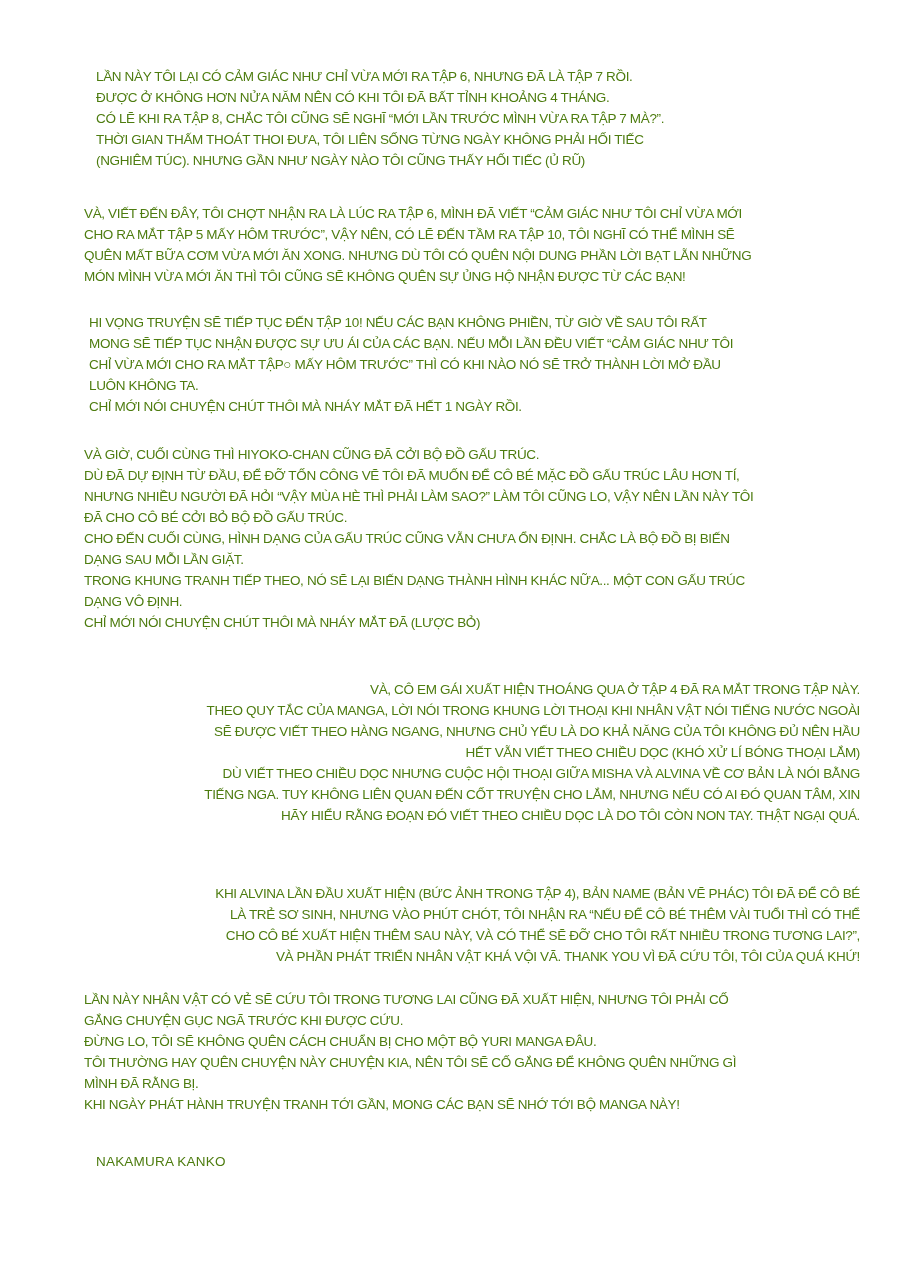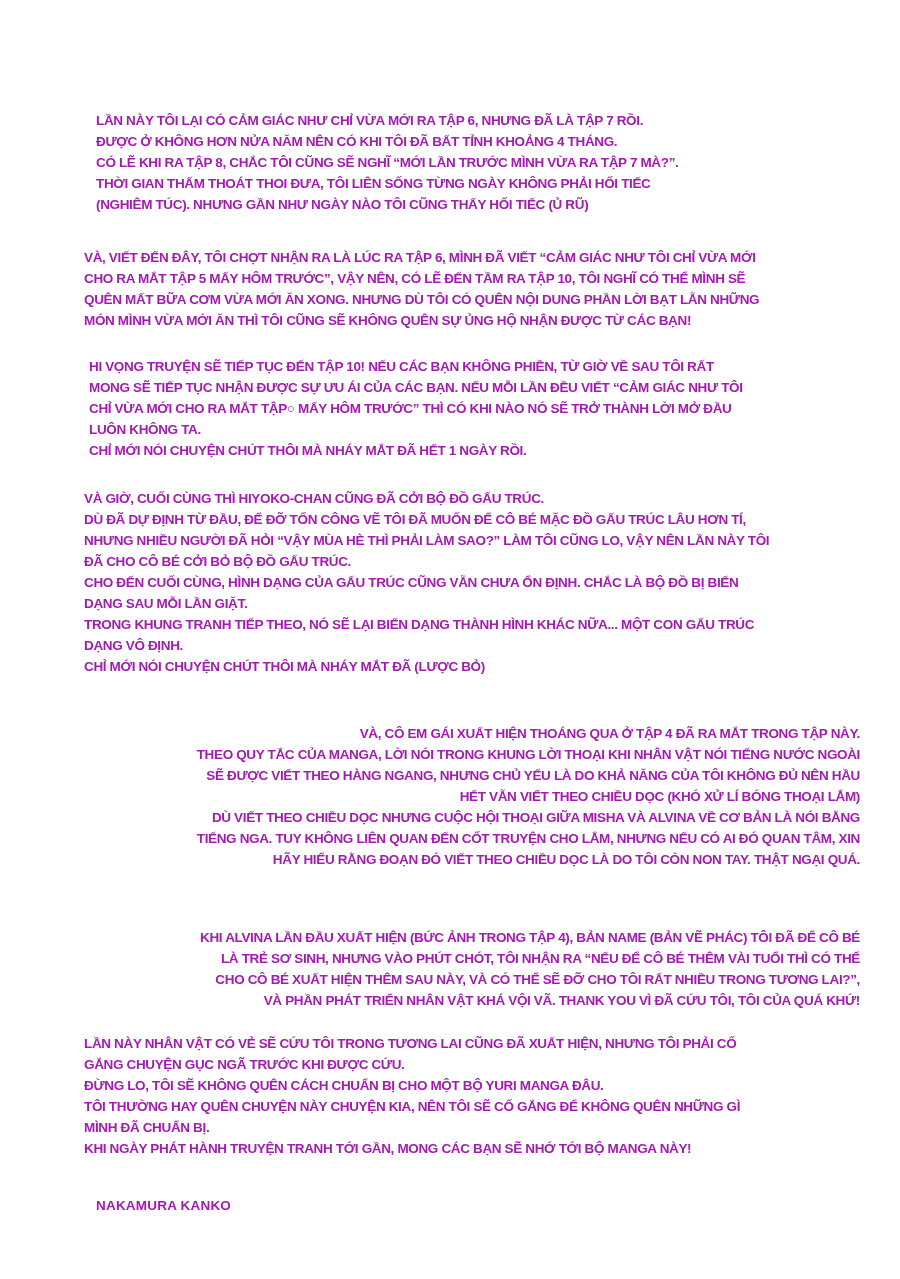--- a/index.html
+++ b/index.html
@@ -9,26 +9,26 @@
     width: 900px;
     height: 1279px;
     overflow: hidden;
   }
   .page {
     position: relative;
     width: 900px;
     height: 1279px;
     background: #ffffff;
     box-sizing: border-box;
-    padding: 110px 40px 0 84px;
+    padding: 66px 40px 0 84px;
     font-family: "Liberation Sans", "DejaVu Sans", sans-serif;
-    font-weight: 700;
+    font-weight: 400;
     font-size: 13.5px;
     letter-spacing: -0.35px;
-    color: #a21caf;
+    color: #4d7c0f;
   }
   .para {
     margin: 0 0 26px 0;
   }
   .line {
     white-space: nowrap;
     line-height: 21px;
     height: 21px;
   }
   
@@ -95,18 +95,18 @@
         <div class="line">KHI ALVINA LẦN ĐẦU XUẤT HIỆN (BỨC ẢNH TRONG TẬP 4), BẢN NAME (BẢN VẼ PHÁC) TÔI ĐÃ ĐỂ CÔ BÉ</div>
         <div class="line">LÀ TRẺ SƠ SINH, NHƯNG VÀO PHÚT CHÓT, TÔI NHẬN RA “NẾU ĐỂ CÔ BÉ THÊM VÀI TUỔI THÌ CÓ THỂ</div>
         <div class="line">CHO CÔ BÉ XUẤT HIỆN THÊM SAU NÀY, VÀ CÓ THỂ SẼ ĐỠ CHO TÔI RẤT NHIỀU TRONG TƯƠNG LAI?”,</div>
         <div class="line">VÀ PHẦN PHÁT TRIỂN NHÂN VẬT KHÁ VỘI VÃ.  THANK YOU VÌ ĐÃ CỨU TÔI, TÔI CỦA QUÁ KHỨ!</div>
       </div>
       <div class="para para-7">
         <div class="line">LẦN NÀY NHÂN VẬT CÓ VẺ SẼ CỨU TÔI TRONG TƯƠNG LAI CŨNG ĐÃ XUẤT HIỆN, NHƯNG TÔI PHẢI CỐ</div>
         <div class="line">GẮNG CHUYỆN GỤC NGÃ TRƯỚC KHI ĐƯỢC CỨU.</div>
         <div class="line">ĐỪNG LO, TÔI SẼ KHÔNG QUÊN CÁCH CHUẨN BỊ CHO MỘT BỘ YURI MANGA ĐÂU.</div>
         <div class="line">TÔI THƯỜNG HAY QUÊN CHUYỆN NÀY CHUYỆN KIA, NÊN TÔI SẼ CỐ GẮNG ĐỂ KHÔNG QUÊN NHỮNG GÌ</div>
-        <div class="line">MÌNH ĐÃ CHUẨN BỊ.</div>
+        <div class="line">MÌNH ĐÃ RẰNG BỊ.</div>
         <div class="line">KHI NGÀY PHÁT HÀNH TRUYỆN TRANH TỚI GẦN, MONG CÁC BẠN SẼ NHỚ TỚI BỘ MANGA NÀY!</div>
       </div>
     </div>
   <div class="signature">NAKAMURA KANKO</div>
 </div>
 
 </body></html>

